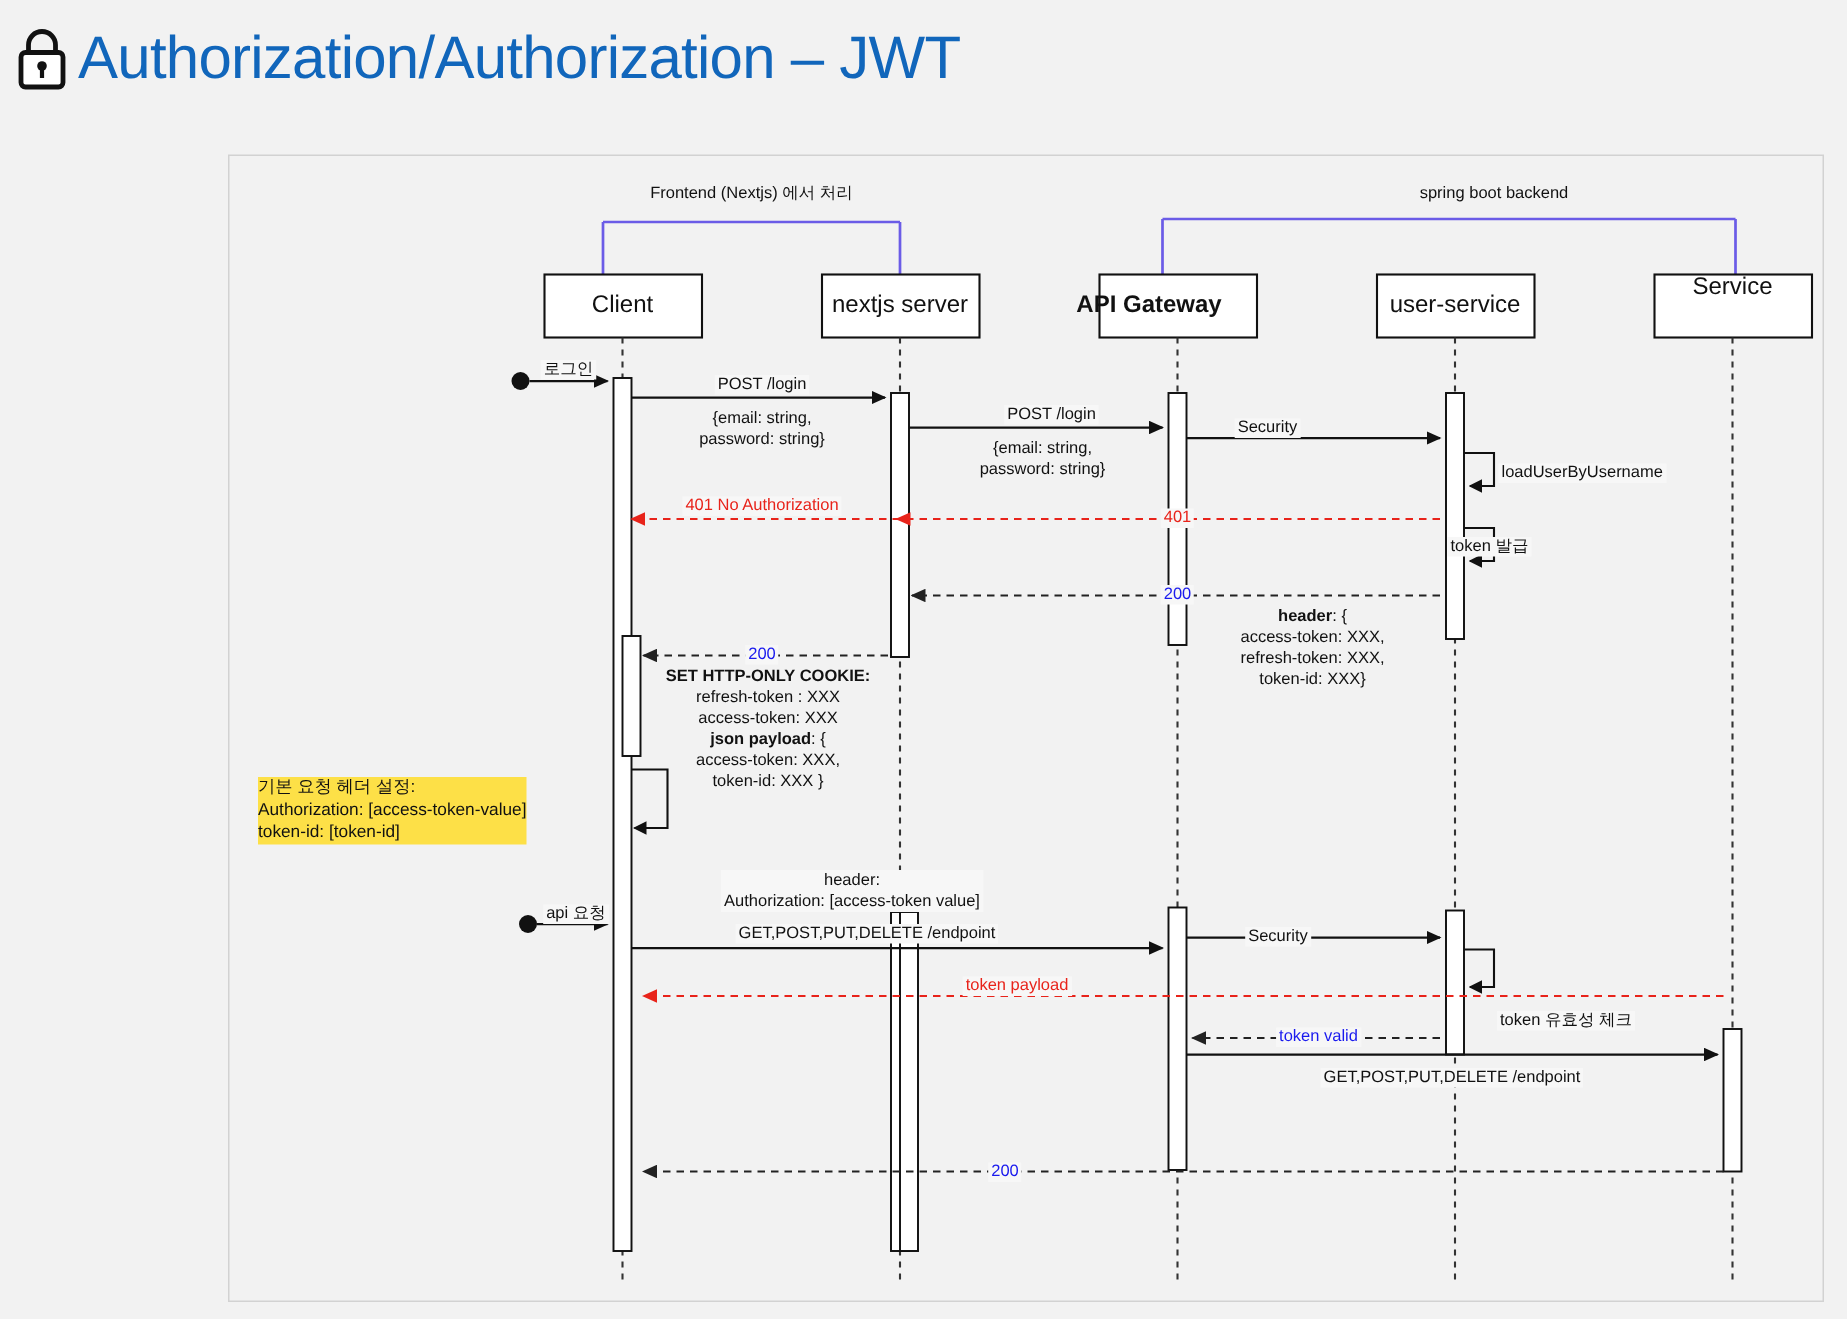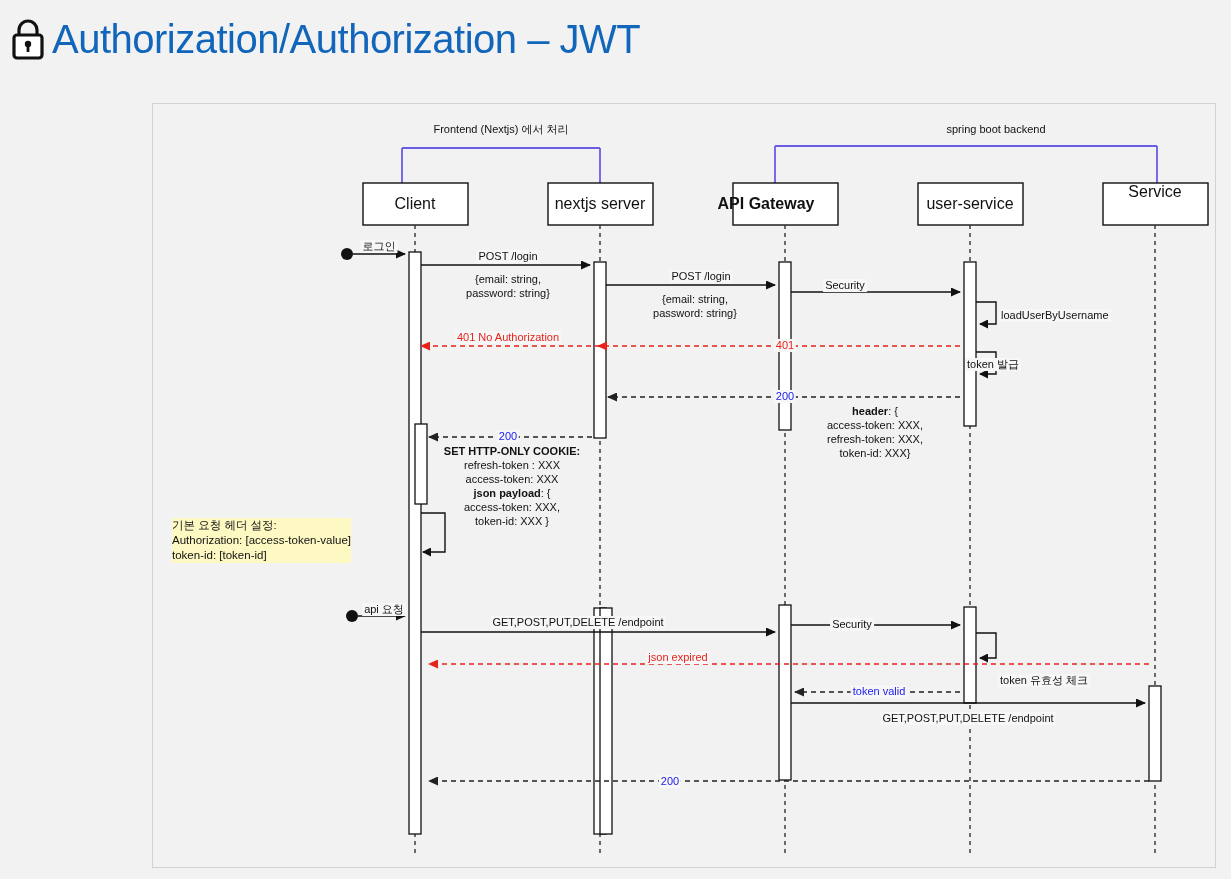--- a/index.html
+++ b/index.html
@@ -68,21 +68,21 @@
   .lbl.ctr { transform: translateX(-50%); text-align: center; }
   .lbl.bg  { background: #f7f7f7; padding: 0 2px; }
   .lbl.red   { color: #e8231a; }
   .lbl.blue  { color: #1a1aee; }
   .lbl.box-title { font-size: 16px; }
   .lbl.grp { font-size: 11px; }
   .multi { line-height: 14px; }
   .multi b { font-weight: bold; }
   .note {
     position: absolute;
-    background: #fef9c3;
+    background: #fde047;
     font-size: 11.5px;
     line-height: 15px;
     color: #111;
     white-space: nowrap;
   }
 </style>
 </head>
 <body>
 
 <div id="page">
@@ -257,28 +257,32 @@
   </div>
 
   <div class="note" style="left:172px; top:518px;">
     <div>기본 요청 헤더 설정:</div>
     <div>Authorization:  [access-token-value]</div>
     <div>token-id: [token-id]</div>
   </div>
 
   <div class="lbl ctr bg" style="left:384px; top:603px;">api 요청</div>
 
+  <div class="lbl ctr multi bg" style="left:568px; top:580px;">
+    <div>header:</div>
+    <div>Authorization: [access-token value]</div>
+  </div>
 
   <div class="lbl ctr bg" style="left:578px; top:616px;">GET,POST,PUT,DELETE /endpoint</div>
 
   <div class="lbl ctr bg" style="left:852px; top:618px;">Security</div>
 
   <div class="lbl bg" style="left:998px; top:630px;margin-top:44px;">token 유효성 체크</div>
 
-  <div class="lbl ctr bg red" style="left:678px; top:651px;">json expired</div>
+  <div class="lbl ctr bg red" style="left:678px; top:651px;">token payload</div>
 
   <div class="lbl ctr bg blue" style="left:879px; top:685px;">token valid</div>
 
   <div class="lbl ctr bg" style="left:968px; top:712px;">GET,POST,PUT,DELETE /endpoint</div>
 
   <div class="lbl ctr bg blue" style="left:670px; top:775px;">200</div>
 
 </div>
 
 </body></html>

